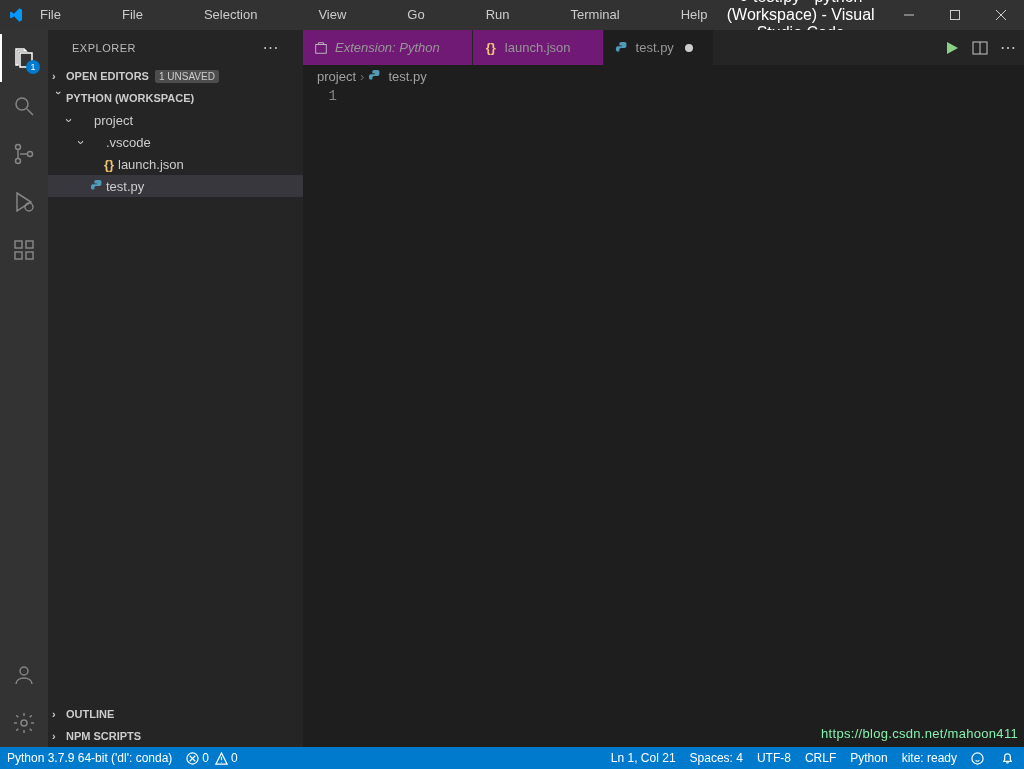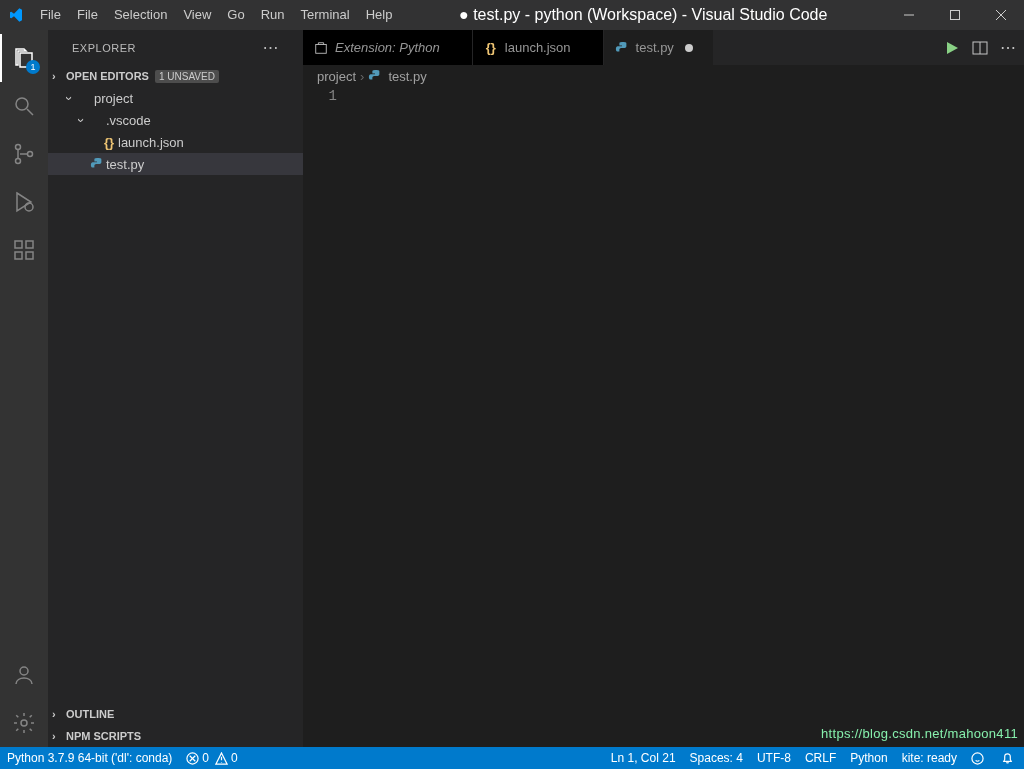--- a/index.html
+++ b/index.html
@@ -10,21 +10,21 @@
   font-size: 13px; overflow: hidden;
   display: flex; flex-direction: column;
 }
 
 .titlebar {
   height: 30px; background: #323233;
   display: flex; align-items: center; padding-left: 8px;
   color: #cccccc;
 }
 .titlebar .logo { width: 16px; height: 16px; margin-right: 8px; fill:#0098ff; }
-.menu-items { display: flex; }
+.menu-items { display: flex; gap: 45px; }
 .menu-item { padding: 0 8px; height: 30px; line-height: 30px; cursor: default; color:#cccccc; }
 .title-center { flex:1; text-align:center; font-size:16px; color:#ffffff; }
 .window-controls { display:flex; }
 .win-ctrl { width:46px; height:30px; display:flex; align-items:center; justify-content:center; }
 .win-ctrl svg { width:10px; height:10px; stroke:#ccc; stroke-width:1; fill:none; }
 
 .body-row { flex:1; display:flex; min-height:0; }
 
 .activitybar { width:48px; background:#333333; display:flex; flex-direction:column; align-items:center; padding-top:4px; }
 .act-item { width:48px; height:48px; display:flex; align-items:center; justify-content:center; position:relative; }
@@ -44,21 +44,21 @@
 .tree-row { height:22px; display:flex; align-items:center; padding-left:0; }
 .tree-row.selected { background:#37373d; }
 .tree-indent { display:inline-block; }
 .tree-icon { width:18px; display:flex; align-items:center; justify-content:center; }
 .tree-label { flex:1; }
 .folder-chev { width:14px; display:inline-flex; align-items:center; justify-content:center; }
 .side-bottom { margin-top:auto; }
 
 .editor-area { flex:1; display:flex; flex-direction:column; background:#1e1e1e; min-width:0;}
 .tabs { height:35px; background:#252526; display:flex; align-items:stretch; }
-.tab { display:flex; align-items:center; padding:0 10px; background:#000000; border-right:1px solid #252526; min-width:110px; font-size:13px; color:#969696; font-style:italic; }
+.tab { display:flex; align-items:center; padding:0 10px; background:#701a75; border-right:1px solid #252526; min-width:110px; font-size:13px; color:#969696; font-style:italic; }
 .tab.active { background:#1e1e1e; color:#ffffff; font-style:normal; }
 .tab.inactive { font-style:normal; color:#969696; }
 .tab .ticon { width:16px; height:16px; margin-right:6px; display:flex; align-items:center; justify-content:center; }
 .tab .close { margin-left:8px; width:14px; height:14px; display:flex; align-items:center; justify-content:center; }
 .tab .dirty { width:8px; height:8px; border-radius:50%; background:#ccc; }
 .tab-actions { margin-left:auto; display:flex; align-items:center; padding-right:8px; gap:12px;}
 .tab-actions svg { width:16px; height:16px; }
 .breadcrumb { height:22px; display:flex; align-items:center; padding:0 14px; font-size:13px; color:#a0a0a0; }
 .breadcrumb .sep { margin:0 4px; color:#666; }
 .bc-icon { width:16px; height:16px; margin-right:4px; display:inline-flex; align-items:center; }
@@ -175,20 +175,24 @@
   <div class="sidebar">
     <div class="side-header">
       <span>EXPLORER</span>
       <span class="dots">⋯</span>
     </div>
     <div class="side-section">
       <span class="chev">›</span>
       <span>OPEN EDITORS</span>
       <span class="badge">1 UNSAVED</span>
     </div>
+    <div class="side-section" style="padding-left:18px;">
+      <span class="chev" style="transform:rotate(90deg);display:inline-block;">›</span>
+      <span>PYTHON (WORKSPACE)</span>
+    </div>
     <div class="tree" id="tree-container">
         <div class="tree-row">
           <span class="tree-indent" style="width: 14px;"></span>
           <span class="folder-chev" style="transform: rotate(90deg);">›</span>
           <span class="tree-icon"></span>
           <span class="tree-label">project</span>
         </div>
         <div class="tree-row">
           <span class="tree-indent" style="width: 26px;"></span>
           <span class="folder-chev" style="transform: rotate(90deg);">›</span>

